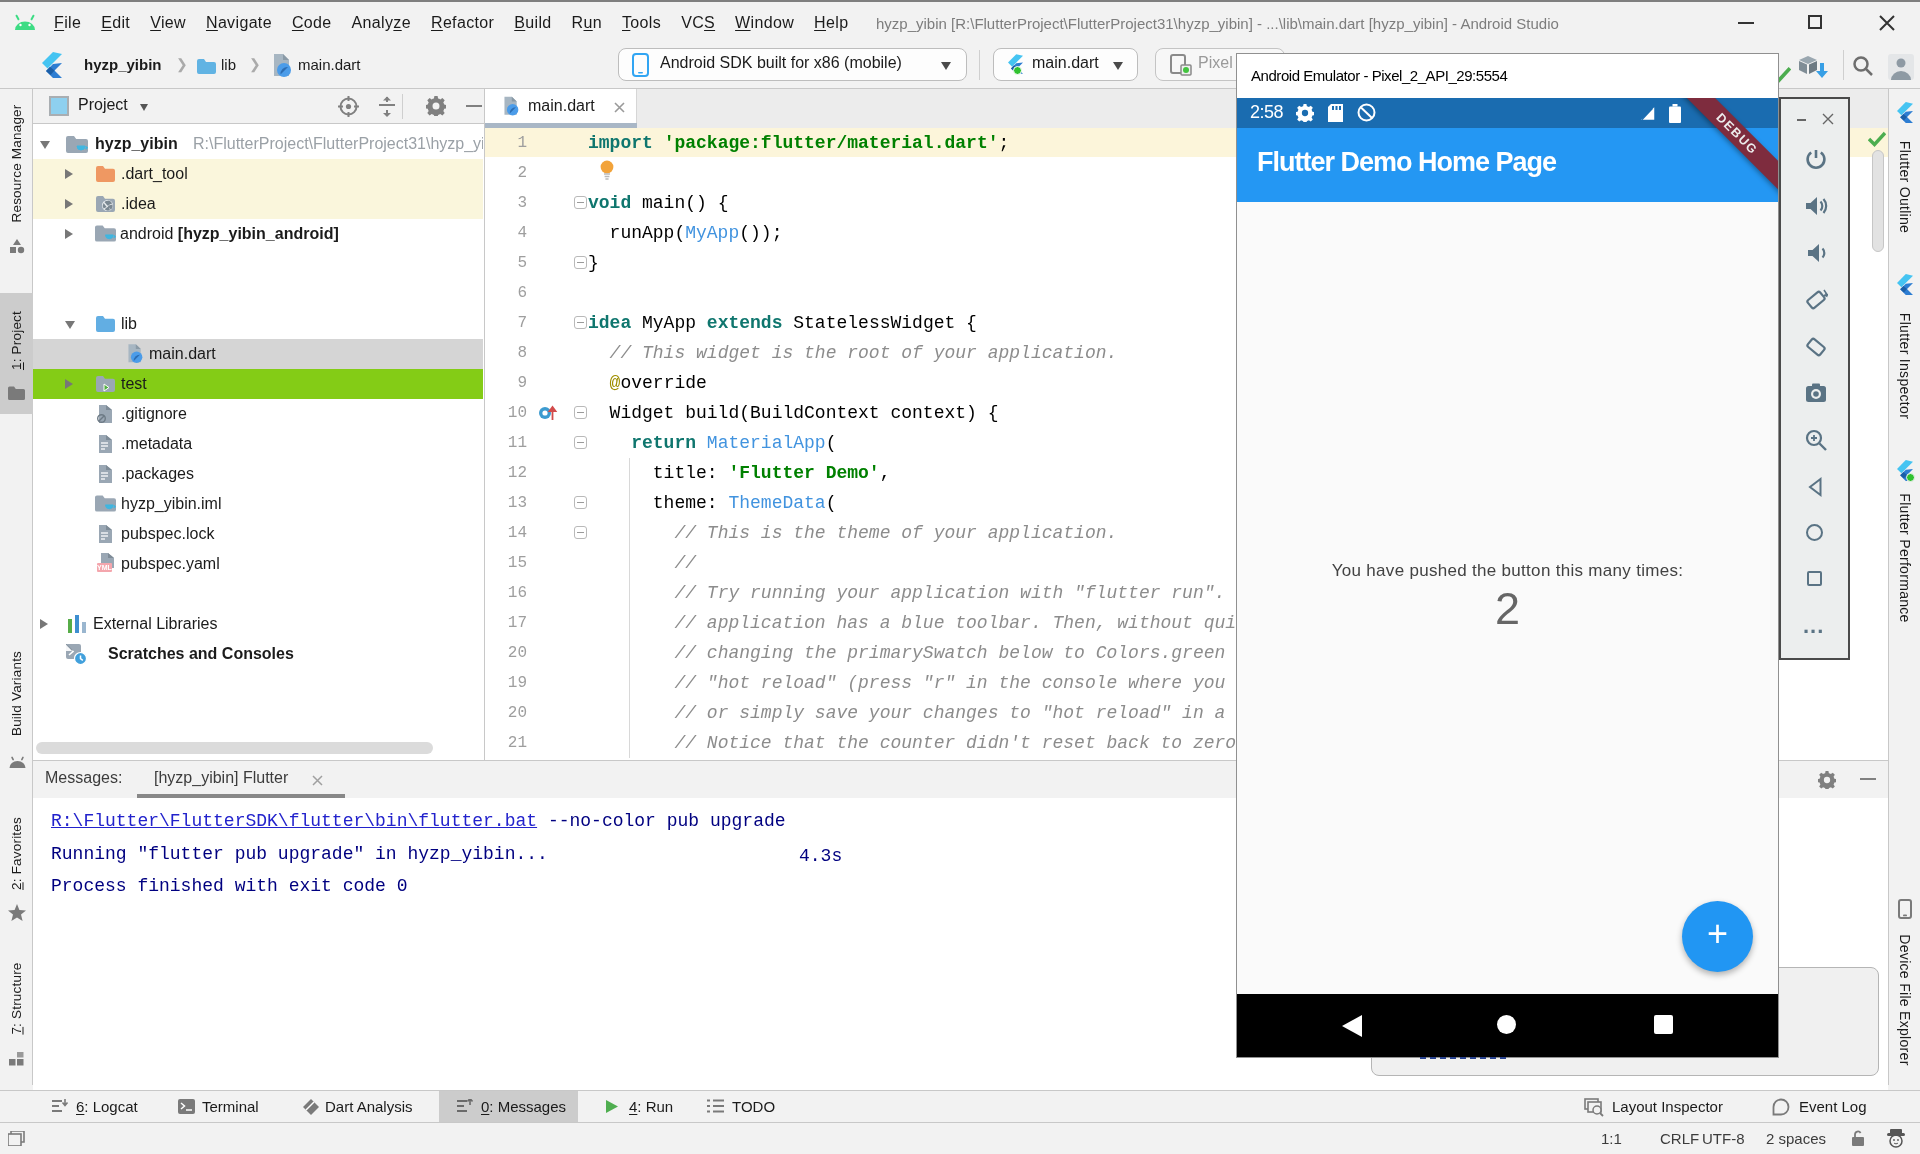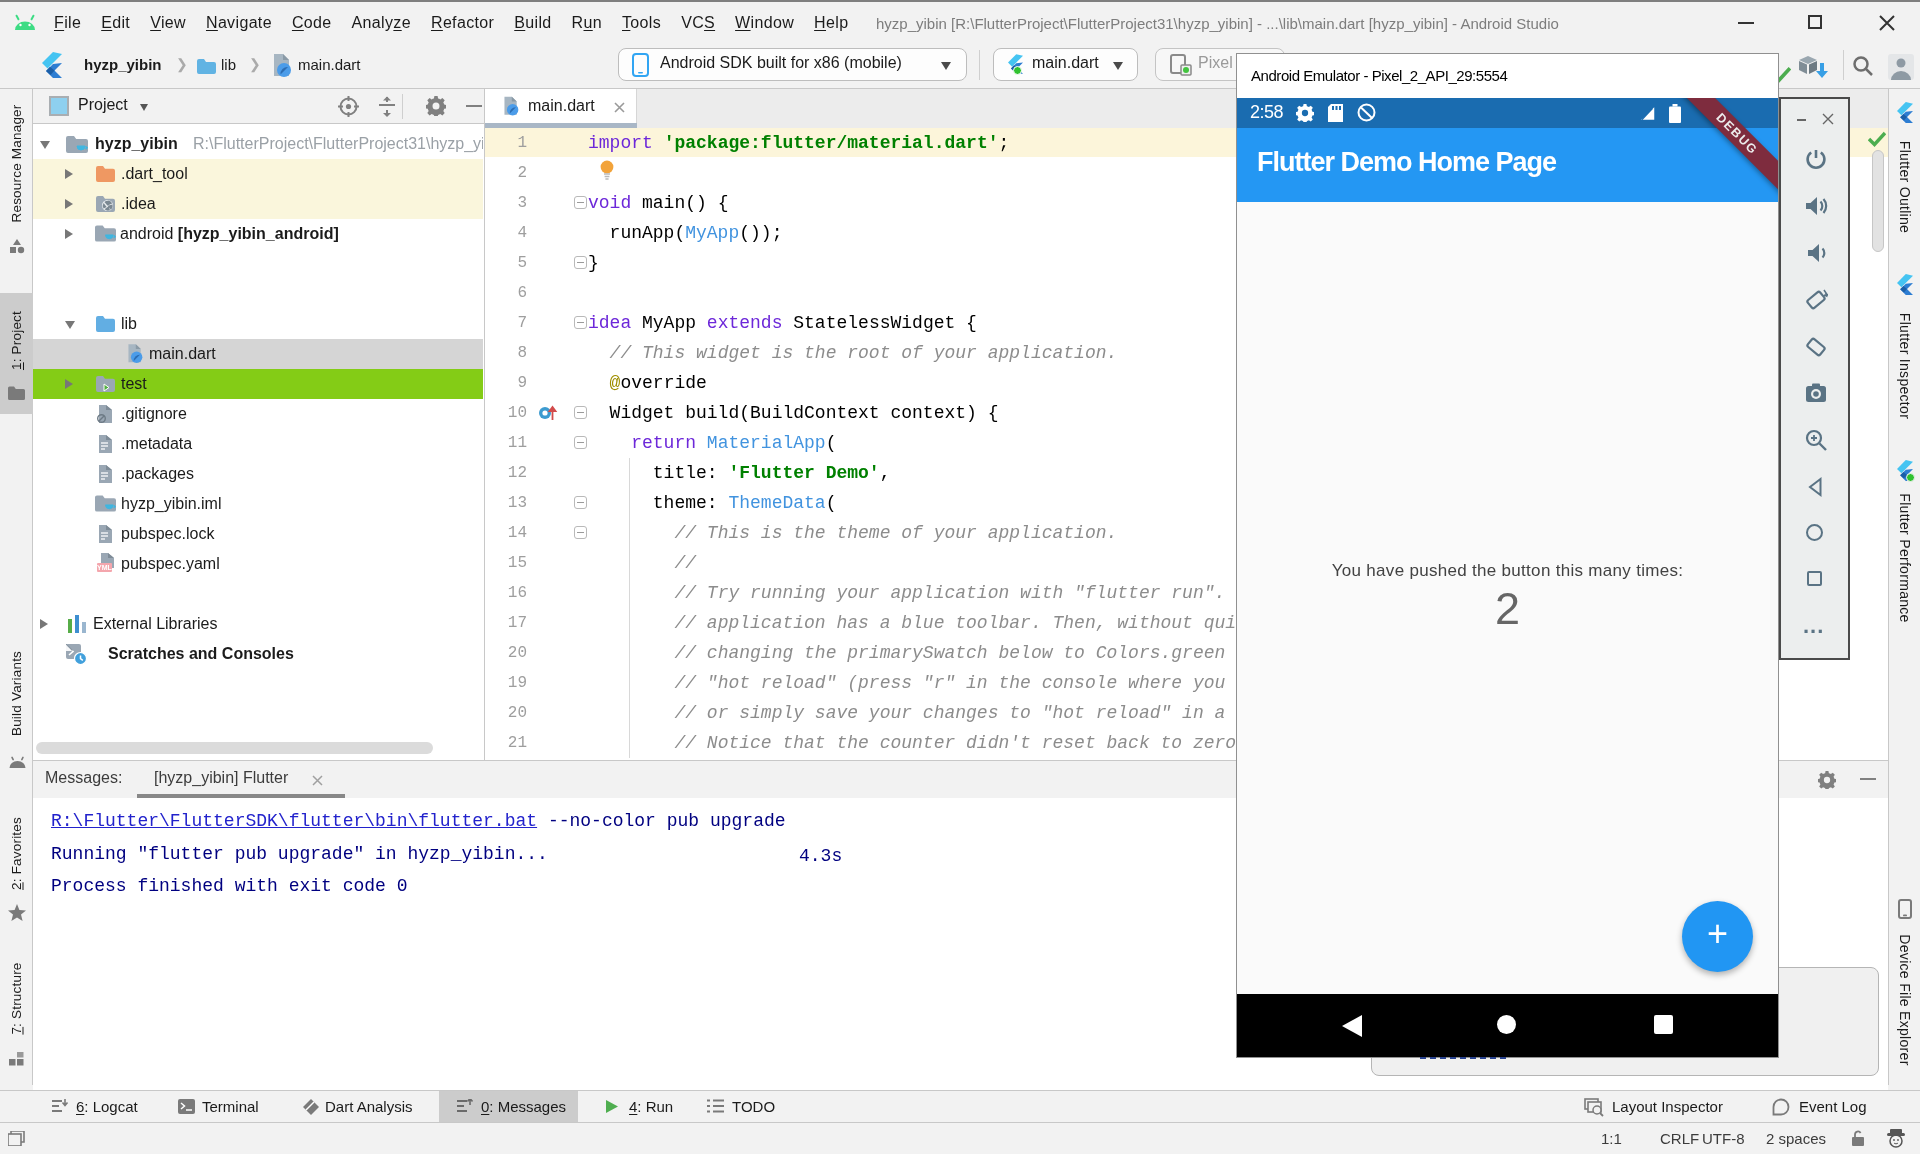--- a/index.html
+++ b/index.html
@@ -3,21 +3,21 @@
 <meta charset="utf-8">
 <style>
   * { margin:0; padding:0; box-sizing:border-box; }
   html,body { width:1920px; height:1154px; overflow:hidden; }
   body { font-family:"Liberation Sans", sans-serif; background:#f2f2f2; position:relative; }
   .abs { position:absolute; }
   .mono { font-family:"Liberation Mono", monospace; }
   .vtextL { transform:rotate(-90deg); transform-origin:center; white-space:nowrap; font-size:13.5px !important; letter-spacing:0.2px; }
   .vtextR { transform:rotate(90deg); transform-origin:center; white-space:nowrap; font-size:14px !important; letter-spacing:0.3px; }
   .cl { position:absolute; left:588px; white-space:pre; font-family:"Liberation Mono", monospace; font-size:18px; line-height:30px; height:30px; color:#000; }
-  .kw { color:#6d28d9; font-weight:normal;text-align:center; }
+  .kw { color:#0f766e; font-weight:bold;text-align:center; }
   .str { color:#008000; font-weight:bold; }
   .cmt { color:#8c8c8c; font-style:italic; }
   .cls { color:#4193df; }
   .num { position:absolute; width:42px; text-align:right; left:485px; font-family:"Liberation Mono", monospace; font-size:16px; line-height:30px; color:#9e9e9e; }
   .fold { position:absolute; width:13px; height:13px; border:1px solid #b9b9b9; background:#fff; border-radius:3px; left:574px; }
   .fold:after { content:""; position:absolute; left:2px; right:2px; top:5px; border-top:1px solid #9a9a9a; }
   .treerow { position:absolute; left:33px; width:450px; height:30px; line-height:30px; font-size:16px; color:#1b1b1b; white-space:nowrap; overflow:hidden; }
   .arr-r { position:absolute; width:0; height:0; border-left:8px solid #777; border-top:5px solid transparent; border-bottom:5px solid transparent; }
   .arr-d { position:absolute; width:0; height:0; border-top:8px solid #777; border-left:5px solid transparent; border-right:5px solid transparent; }
   u { text-decoration-thickness:1px; text-underline-offset:2px; }

